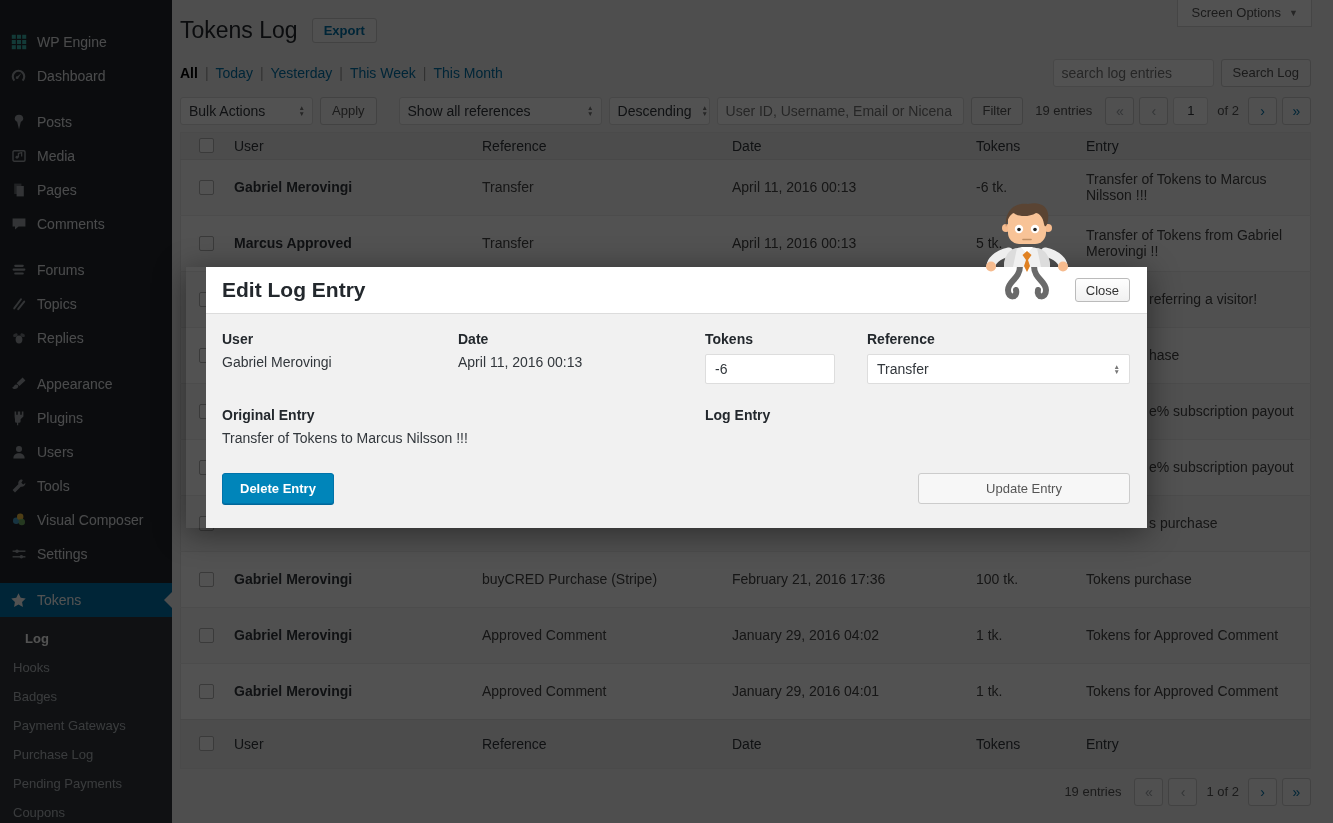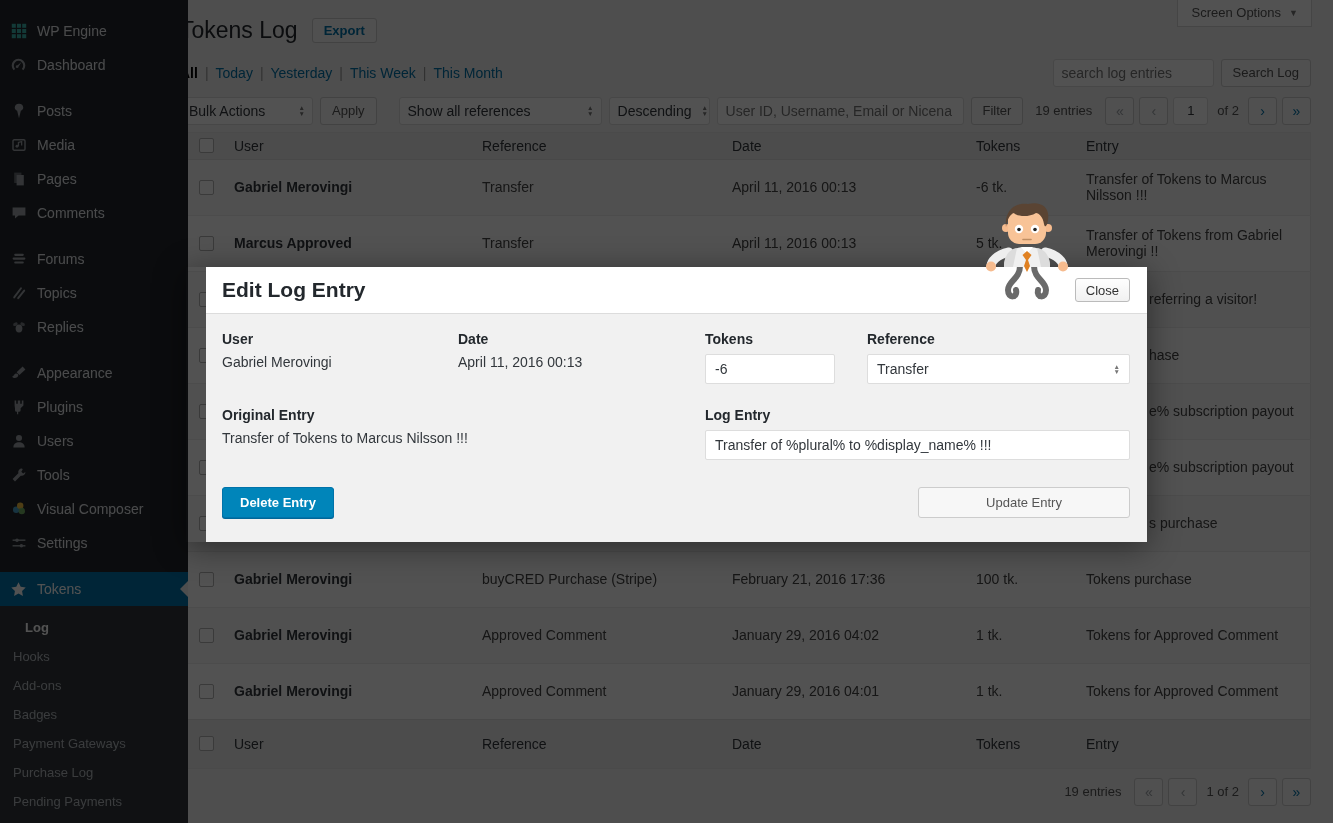--- a/index.html
+++ b/index.html
@@ -1,21 +1,21 @@
 <!DOCTYPE html>
 <html><head>
 <meta charset="utf-8">
 <style>
   * { margin:0; padding:0; box-sizing:border-box; }
   html,body { background:#1a1a1a; }
   body { font-family:"Liberation Sans","DejaVu Sans",sans-serif; }
   .screen { position:relative; width:1333px; height:823px; overflow:hidden; background:#f1f1f1; }
 
   
-  .sidebar { position:absolute; left:0; top:0; bottom:0; width:188px; background:#23282d; z-index:1; padding-top:14px; }
+  .sidebar { position:absolute; left:0; top:0; bottom:0; width:172px; background:#23282d; z-index:1; padding-top:25px; }
   .menu-item { position:relative; display:flex; align-items:center; gap:9px; padding:8px 8px 8px 9px; height:34px;
                font-size:14px; color:#e5e7ea; cursor:pointer; }
   .menu-item .mi-icon { width:19px; height:19px; display:flex; align-items:center; justify-content:center; color:#9ea3a8; flex:0 0 19px; }
   .menu-item.gap { margin-top:12px; }
   .menu-item.active { background:#0073aa; color:#fff; }
   .menu-item.active .mi-icon { color:#fff; }
   .current-arrow { position:absolute; right:0; top:50%; margin-top:-8px; width:0; height:0;
                    border:8px solid transparent; border-right-color:#f1f1f1; }
   .submenu { background:#32373c; padding:7px 0 10px; }
   .submenu-item { padding:7px 0 7px 13px; font-size:13px; color:#b4b9be; cursor:pointer; }
@@ -261,21 +261,20 @@
         <svg width="17" height="17" viewBox="0 0 20 20" fill="currentColor">
             <path d="M10 1.5l2.6 5.3 5.9.8-4.3 4.1 1 5.8-5.2-2.7-5.2 2.7 1-5.8L1.5 7.6l5.9-.8z"></path>
           </svg>
       </span>
       <span>Tokens</span>
       <span class="current-arrow"></span>
     </div>
     <div class="submenu">
       <div class="submenu-item current">Log</div>
       <div class="submenu-item">Hooks</div>
-      <div class="submenu-item">Add-ons</div>
       <div class="submenu-item">Badges</div>
       <div class="submenu-item">Payment Gateways</div>
       <div class="submenu-item">Purchase Log</div>
       <div class="submenu-item">Pending Payments</div>
       <div class="submenu-item">Coupons</div>
     </div>
   </aside>
 
   <main class="content">
 
@@ -554,21 +553,20 @@
           </div>
         </div>
       </div>
       <div class="mrow2">
         <div class="m-original">
           <div class="m-label">Original Entry</div>
           <div class="m-value">Transfer of Tokens to Marcus Nilsson !!!</div>
         </div>
         <div class="m-logentry">
           <div class="m-label">Log Entry</div>
-          <input type="text" class="m-input logentry-input" value="Transfer of %plural% to %display_name% !!!" style="">
         </div>
       </div>
       <div class="mrow3">
         <button class="delete-btn">Delete Entry</button>
         <button class="update-btn">Update Entry</button>
       </div>
     </div>
   </div>
 
 </div>

